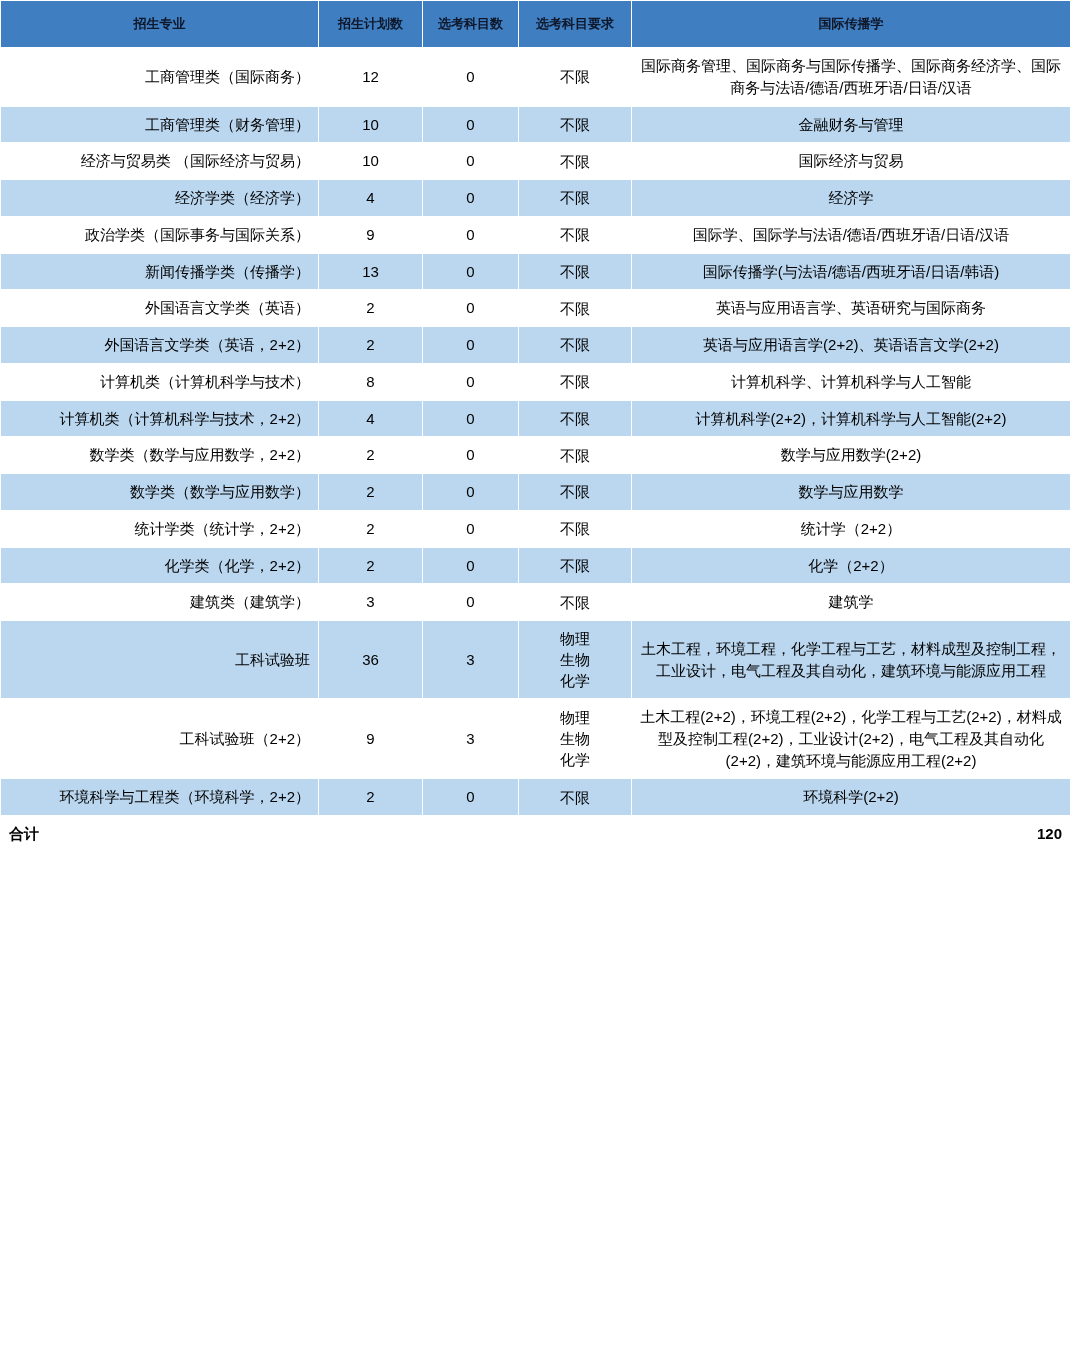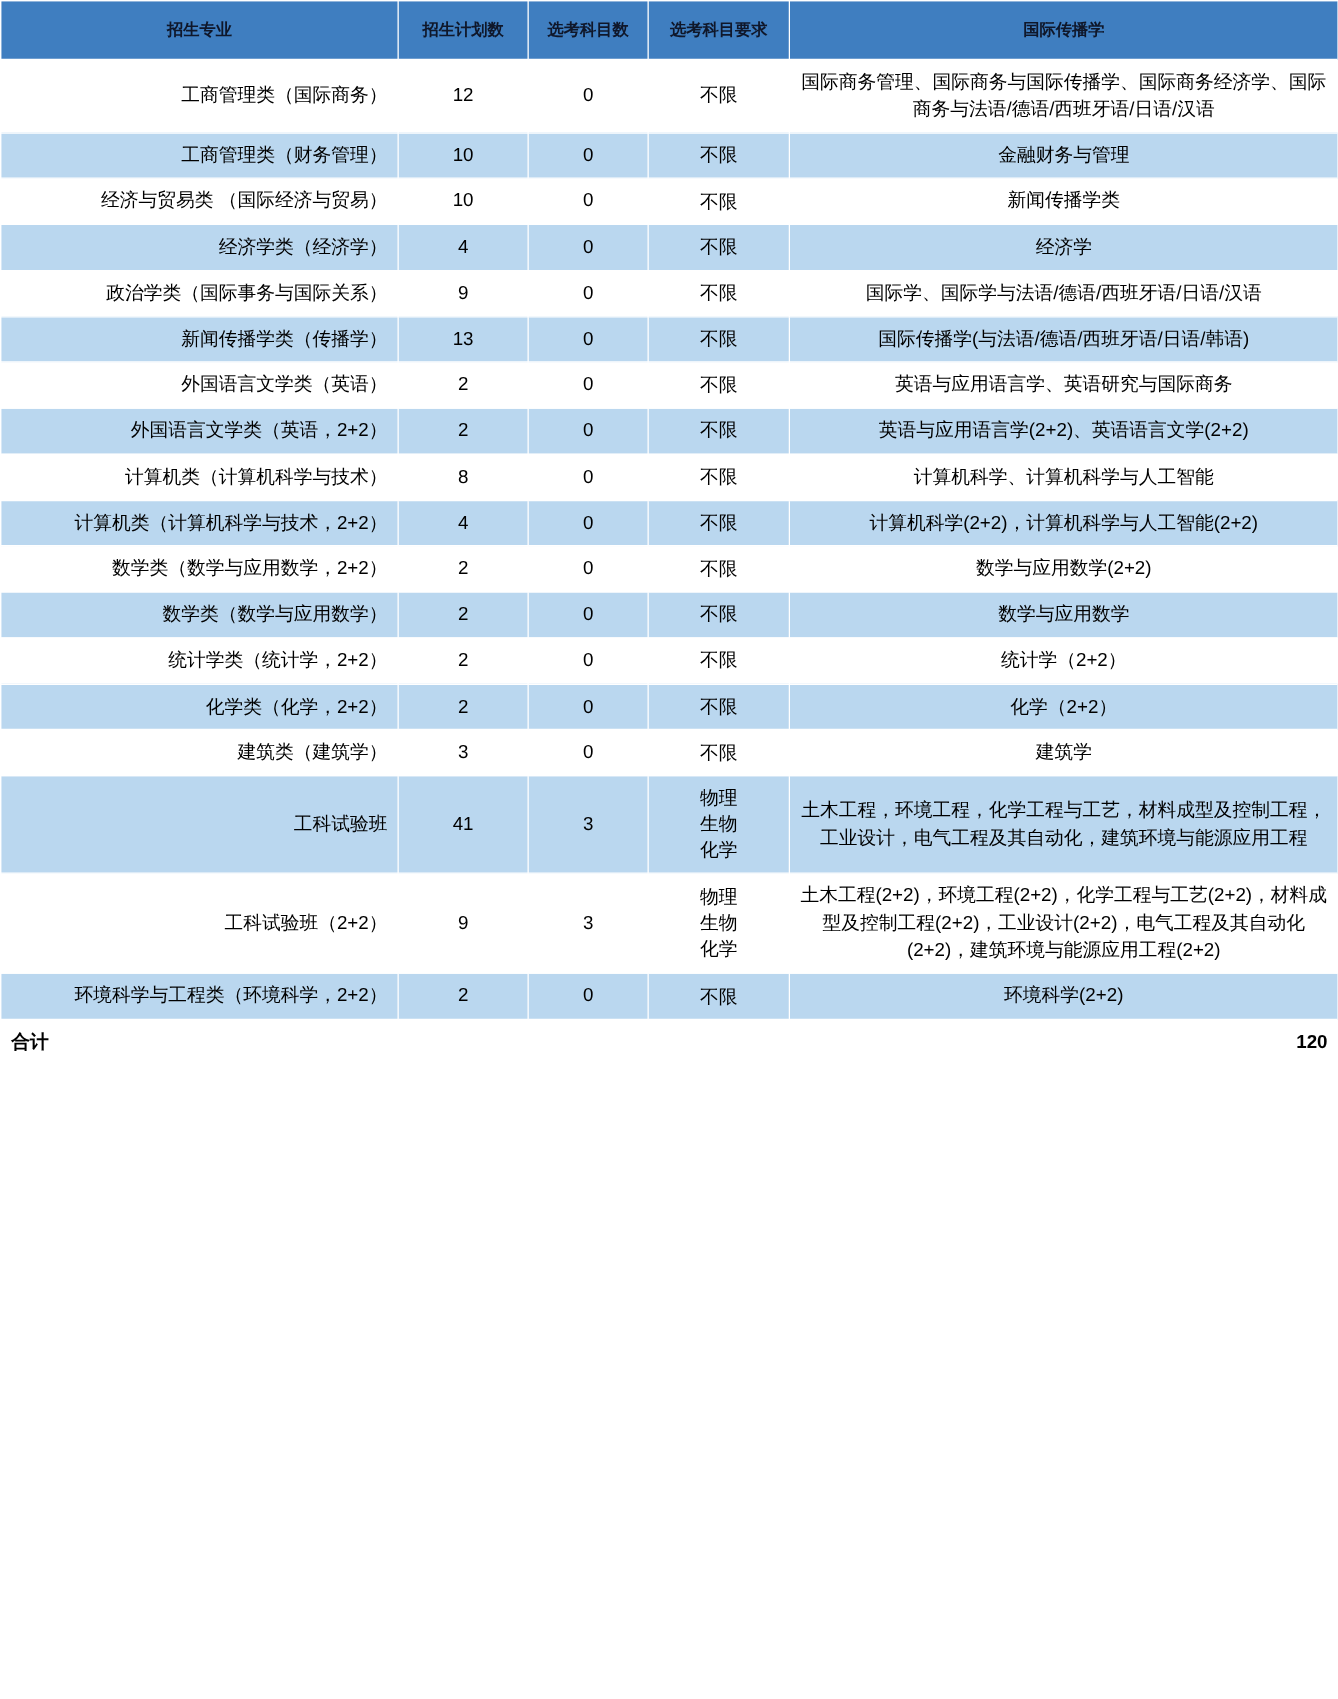--- a/index.html
+++ b/index.html
@@ -101,21 +101,21 @@
         </td>
         <td class="included">金融财务与管理</td>
       </tr>
       <tr class="band-light">
         <td class="major">经济与贸易类 （国际经济与贸易）</td>
         <td class="plan">10</td>
         <td class="subcnt">0</td>
         <td class="subreq">
           <span class="multi">不限</span>
         </td>
-        <td class="included">新闻传播学类</td>
+        <td class="included">国际经济与贸易</td>
       </tr>
       <tr class="band-blue">
         <td class="major">经济学类（经济学）</td>
         <td class="plan">4</td>
         <td class="subcnt">0</td>
         <td class="subreq">
           <span class="multi">不限</span>
         </td>
         <td class="included">经济学</td>
       </tr>
@@ -213,21 +213,21 @@
         <td class="major">建筑类（建筑学）</td>
         <td class="plan">3</td>
         <td class="subcnt">0</td>
         <td class="subreq">
           <span class="multi">不限</span>
         </td>
         <td class="included">建筑学</td>
       </tr>
       <tr class="band-blue">
         <td class="major">工科试验班</td>
-        <td class="plan">41</td>
+        <td class="plan">36</td>
         <td class="subcnt">3</td>
         <td class="subreq">
           <span class="multi">物理</span>
           <span class="multi">生物</span>
           <span class="multi">化学</span>
         </td>
         <td class="included">土木工程，环境工程，化学工程与工艺，材料成型及控制工程，工业设计，电气工程及其自动化，建筑环境与能源应用工程</td>
       </tr>
       <tr class="band-light">
         <td class="major">工科试验班（2+2）</td>

